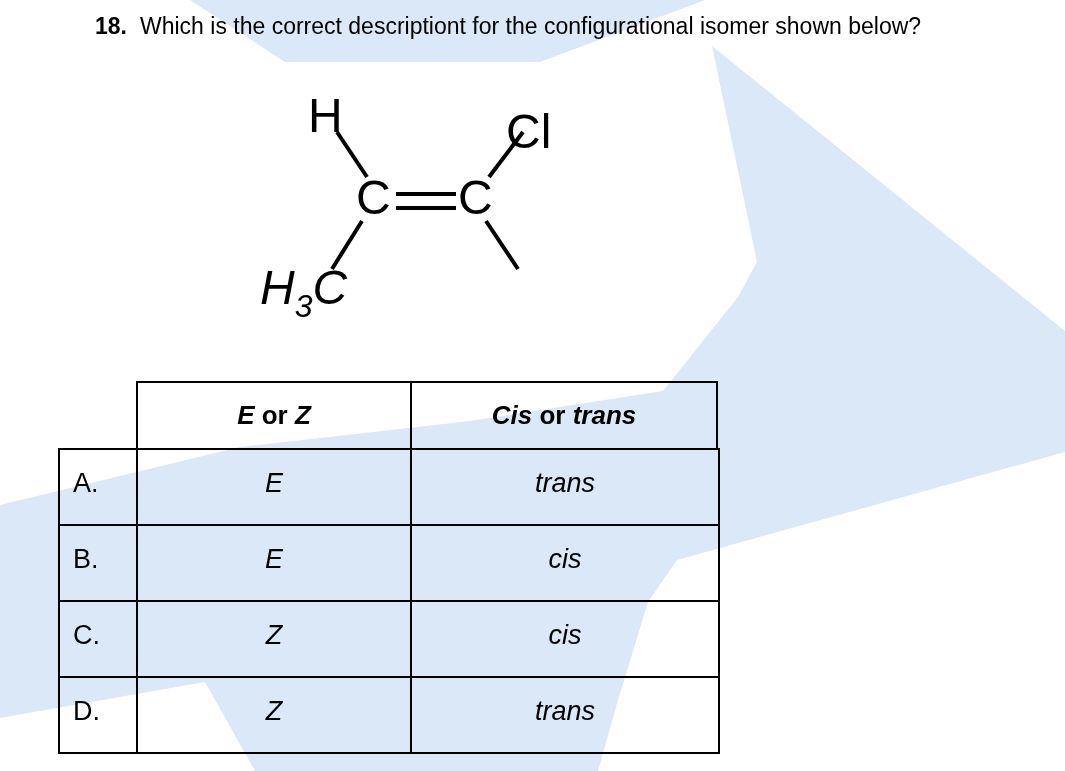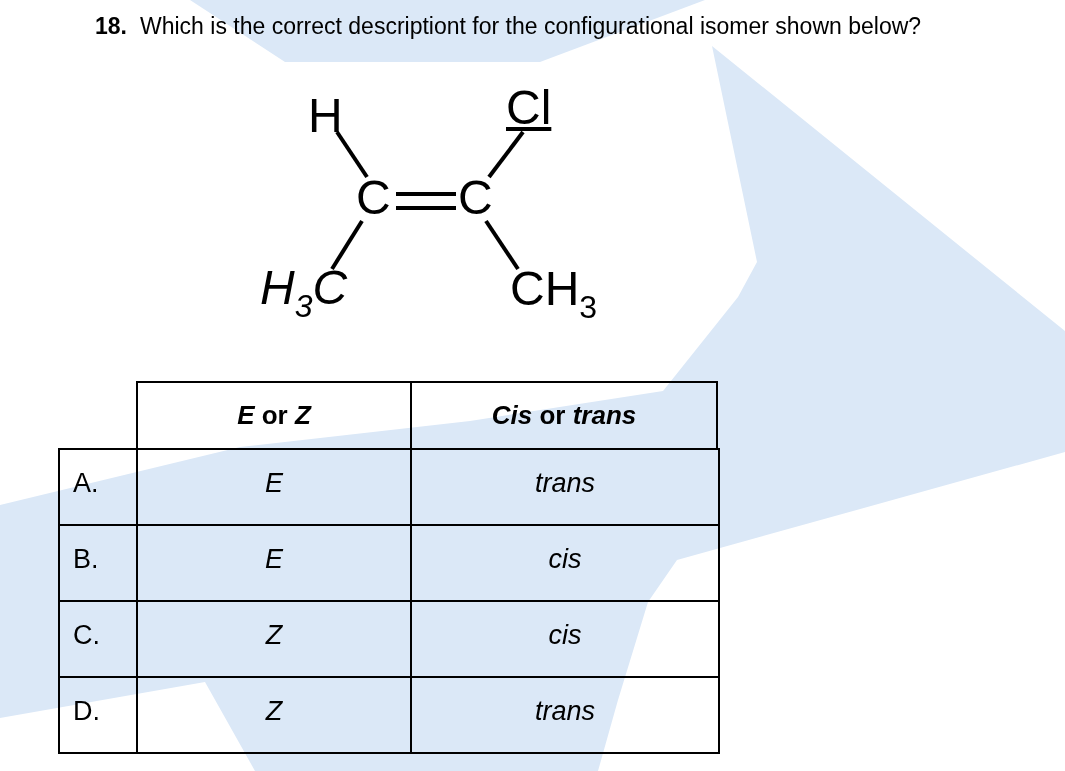--- a/index.html
+++ b/index.html
@@ -32,21 +32,21 @@
   }
   .molecule svg { position:absolute; left:0; top:0; }
   .atom {
     position:absolute; font-size:48px; line-height:1;
     letter-spacing:0px; white-space:nowrap;
   }
   .atom .subscript {
     font-size:32px; position:relative; top:13px;
   }
   .atom-h   { left:68px;  top:12px; }
-  .atom-cl  { left:266px; top:4px;text-decoration:underline; }
+  .atom-cl  { left:266px; top:28px; }
   .atom-c-left  { left:116px; top:94px; }
   .atom-c-right { left:218px; top:94px; }
   .atom-h3c { left:20px;  top:184px;font-style:italic; }
   .atom-ch3 { left:270px; top:185px; }
   
   .answer-table {
     position:absolute; left:58px; top:381px; width:662px; height:373px;
     z-index:2; font-size:27px;
   }
   .thead {
@@ -96,21 +96,20 @@
     <line x1="122" y1="141" x2="92" y2="189" stroke="#000" stroke-width="4"></line>
     <line x1="246" y1="141" x2="278" y2="189" stroke="#000" stroke-width="4"></line>
     <line x1="156" y1="114" x2="216" y2="114" stroke="#000" stroke-width="4"></line>
     <line x1="156" y1="128" x2="216" y2="128" stroke="#000" stroke-width="4"></line>
   </svg>
   <span class="atom atom-h">H</span>
   <span class="atom atom-cl">Cl</span>
   <span class="atom atom-c-left">C</span>
   <span class="atom atom-c-right">C</span>
   <span class="atom atom-h3c"><span>H</span><span class="subscript">3</span><span>C</span></span>
-  <span class="atom atom-ch3"><span>CH</span><span class="subscript">3</span></span>
 </div>
 
 <div class="answer-table">
   <div class="thead">
     <div class="hc hc-ez">
         <span class="hdr-it">E</span>
         <span class="hdr-mid"> or </span>
         <span class="hdr-it">Z</span>
       </div>
     <div class="hc hc-ct">

